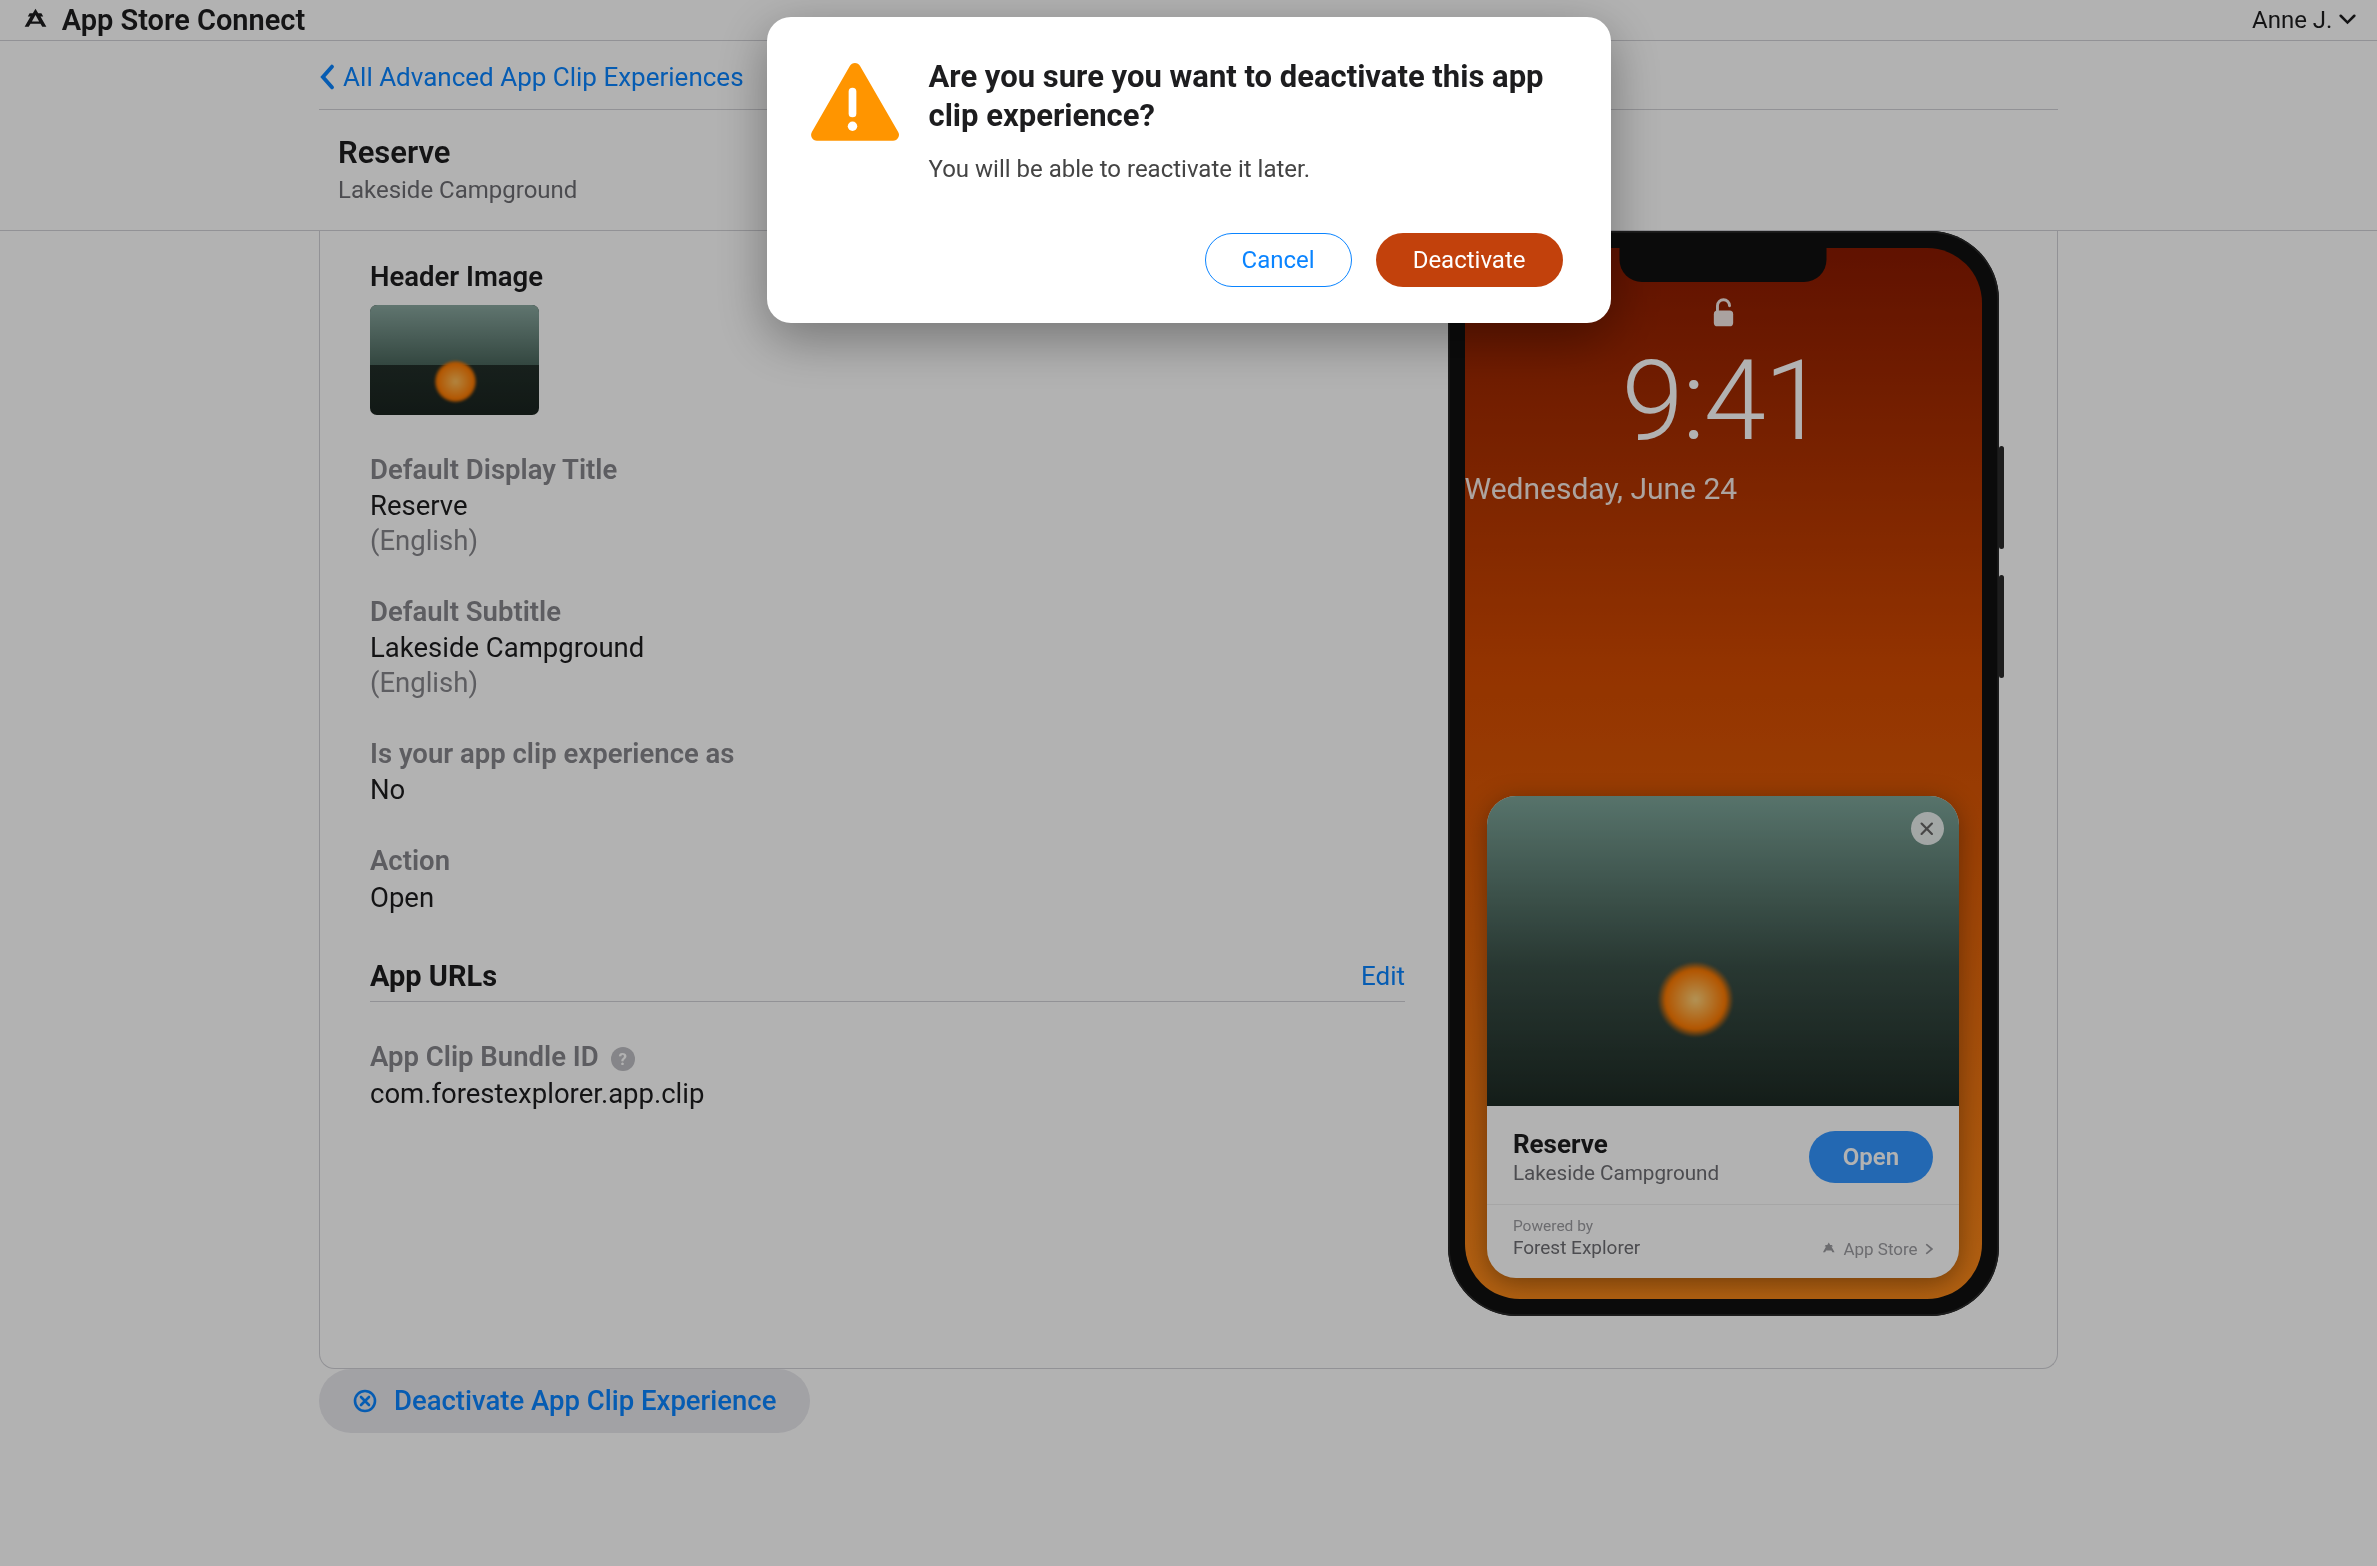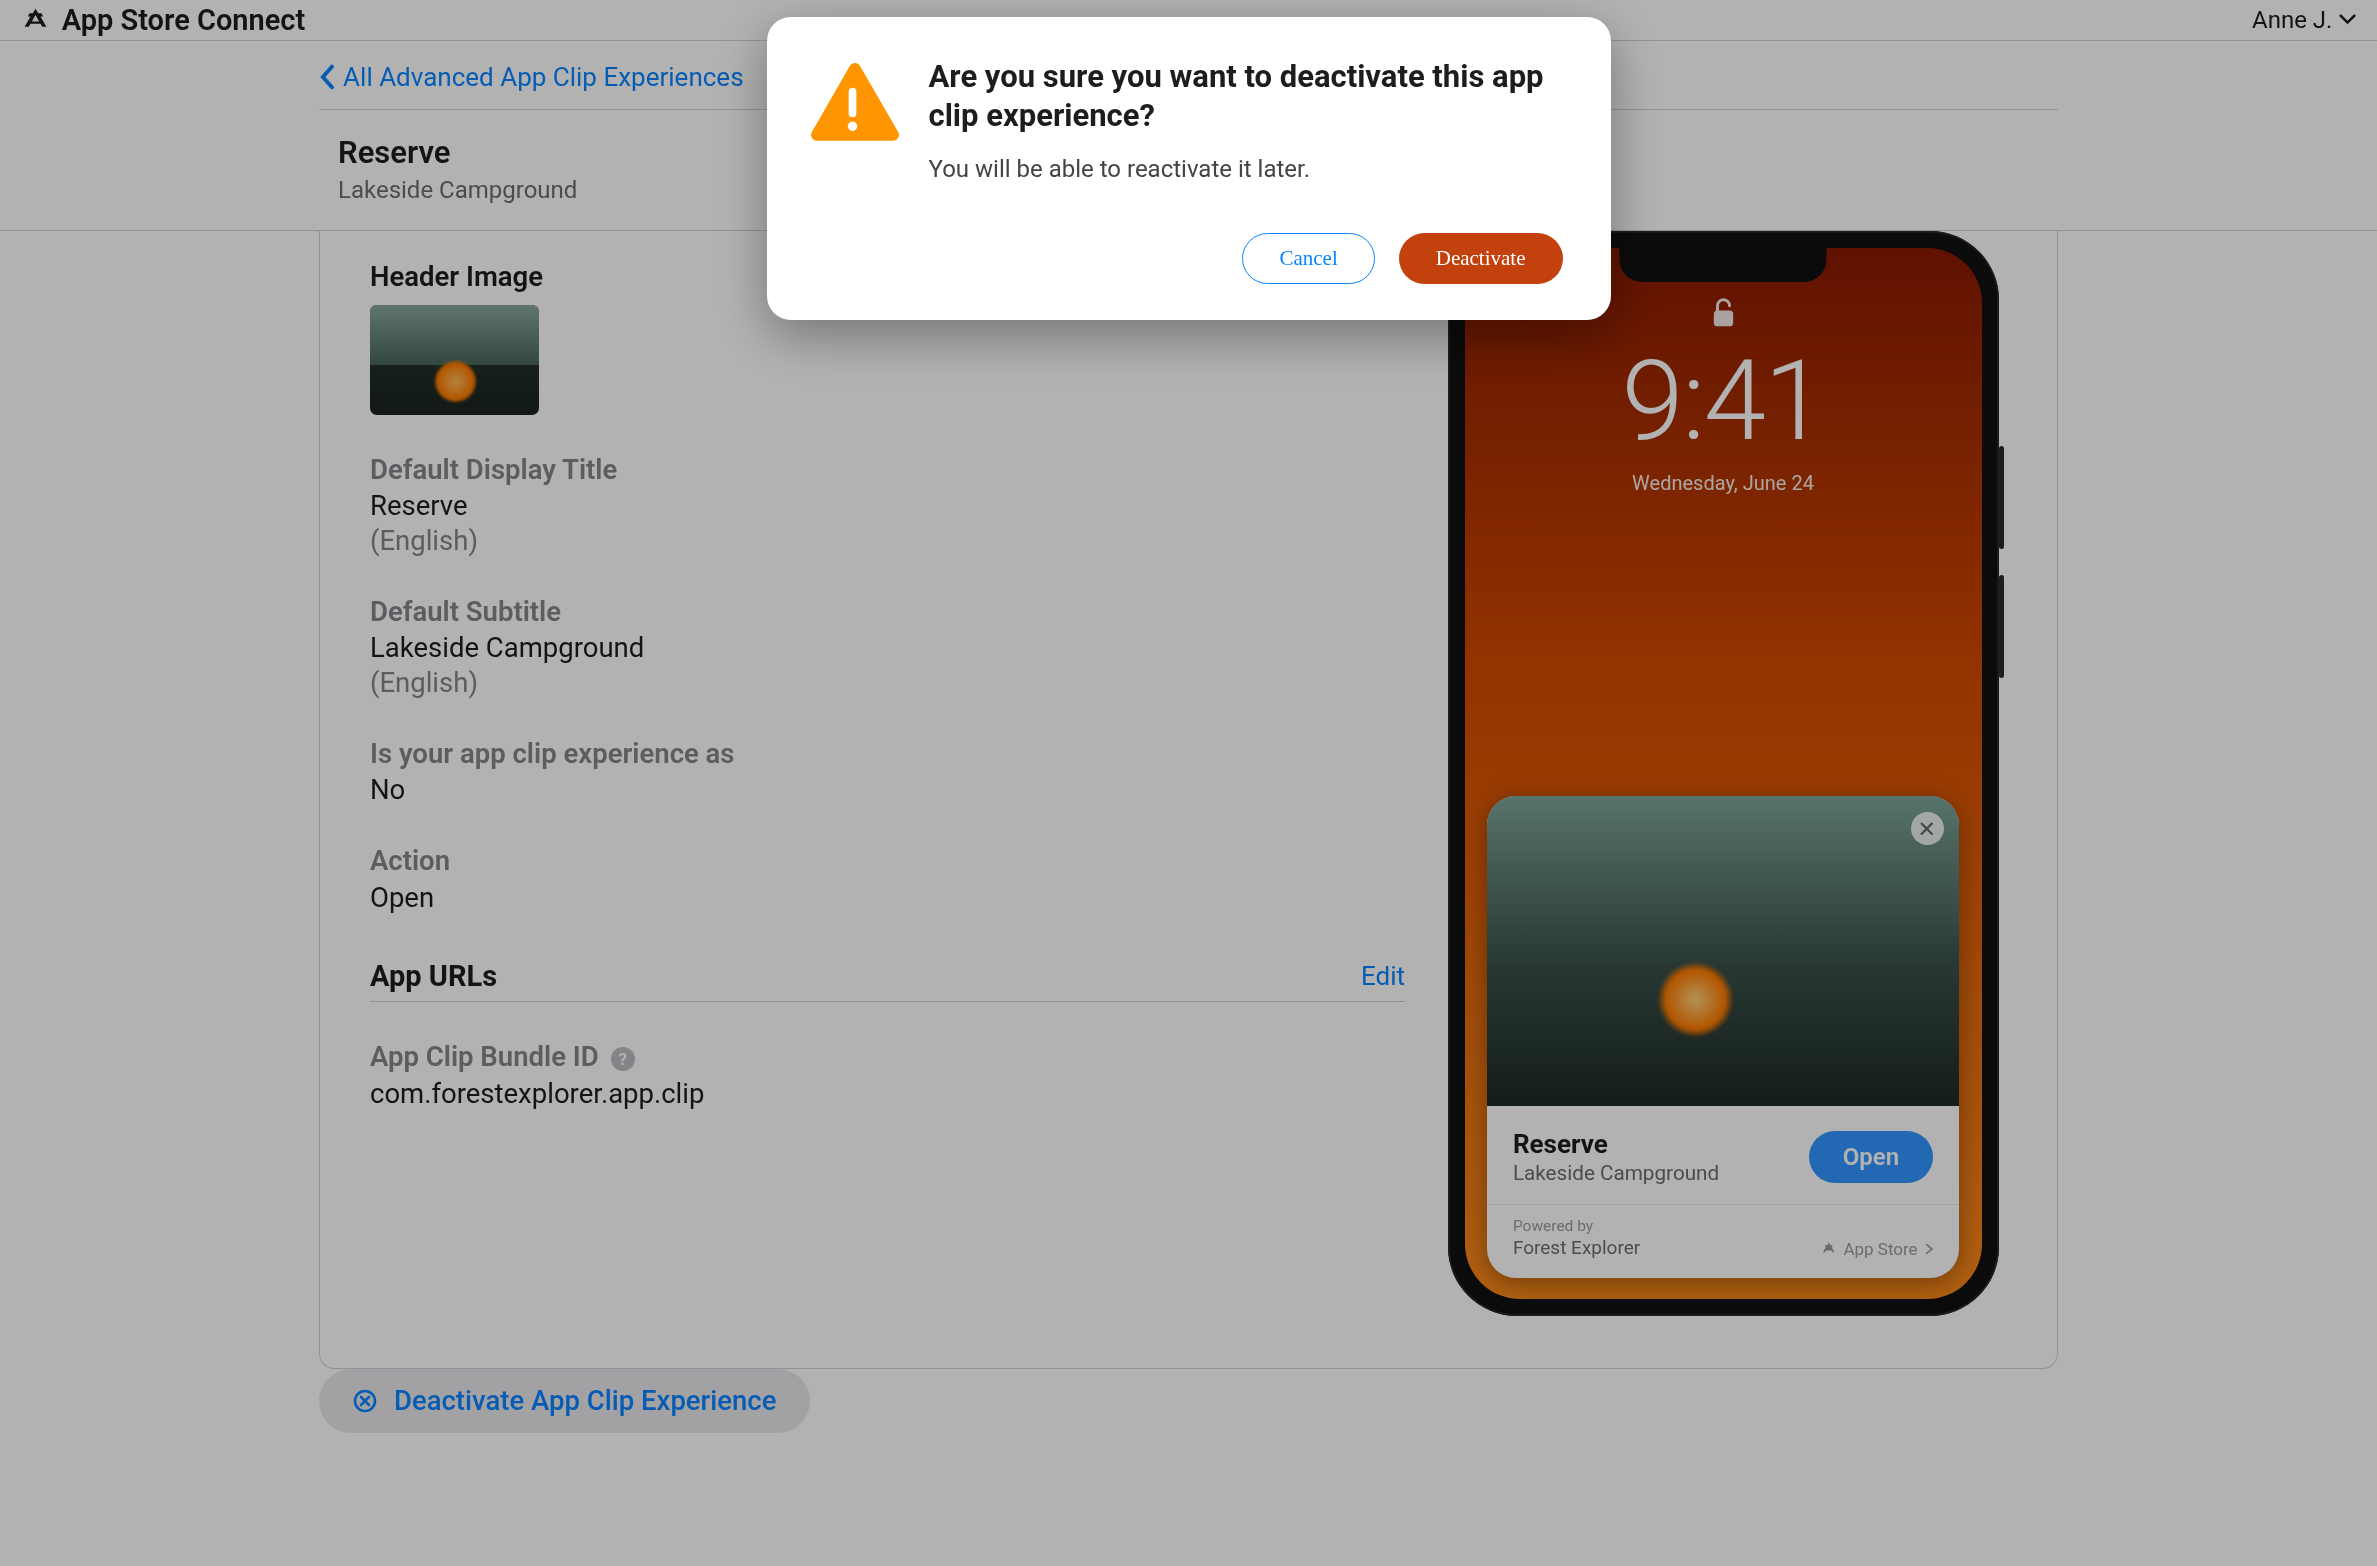--- a/index.html
+++ b/index.html
@@ -150,21 +150,21 @@
   .notch {
     position:absolute; top:0; left:50%; transform:translateX(-50%);
     width:207px; height:34px; background:#111; border-radius:0 0 22.4px 22.4px;
     z-index:3;
   }
   .lock-icon {
     margin: 48px auto 10.3px; width:29px; height:34px;
     color:#fff; opacity:.9;
   }
   .clock { color:#fff; text-align:center; font-size:112px; font-weight:300; letter-spacing:-1.7px; line-height:1; margin-top:5.2px;}
-  .date  { color:#fff; text-align:center; font-size:20px; opacity:.9; margin-top:13.8px;}
+  .date  { color:#fff; font-size:30px; opacity:.9; margin-top:13.8px;}
 
   .app-clip-card {
     position:absolute; left:22.4px; right:22.4px; bottom:20.7px;
     background:#fff; border-radius:29px; overflow:hidden;
     box-shadow: 0 5.2px 26px rgba(0,0,0,.35);
   }
   .clip-hero {
     height:310px;
     background: linear-gradient(180deg,#7da69a 0%,#3a5048 55%,#1d2a24 100%);
     position:relative;
@@ -219,23 +219,22 @@
   }
   .warn-icon { width:95px; height:86px; flex:none; color: var(--orange-warn); margin-top:3.4px; }
   .dialog-body { flex:1; }
   .dialog-title { font-size:31px; font-weight:700; line-height:1.25; }
   .dialog-msg   { font-size:24px; color:#444; margin-top:19px; }
   .dialog-actions{
     display:flex; justify-content:flex-end; gap:24px; margin-top:50px;
   }
   .btn {
     border-radius: 860px; padding: 12px 36px;
-    font-size:21px; cursor:pointer;
+    font-size:24px; cursor:pointer;
     border: 1.7px solid transparent;
-    font-family: Liberation Serif, serif;
   }
   .btn.secondary{ border-color: var(--apple-blue-light); color: var(--apple-blue-light); background:#fff; }
   .btn.primary  { background: #c2410c; color:#fff; }
 
 </style>
 </head>
 <body>
 
 <div class="top-bar">
   <div class="brand">

